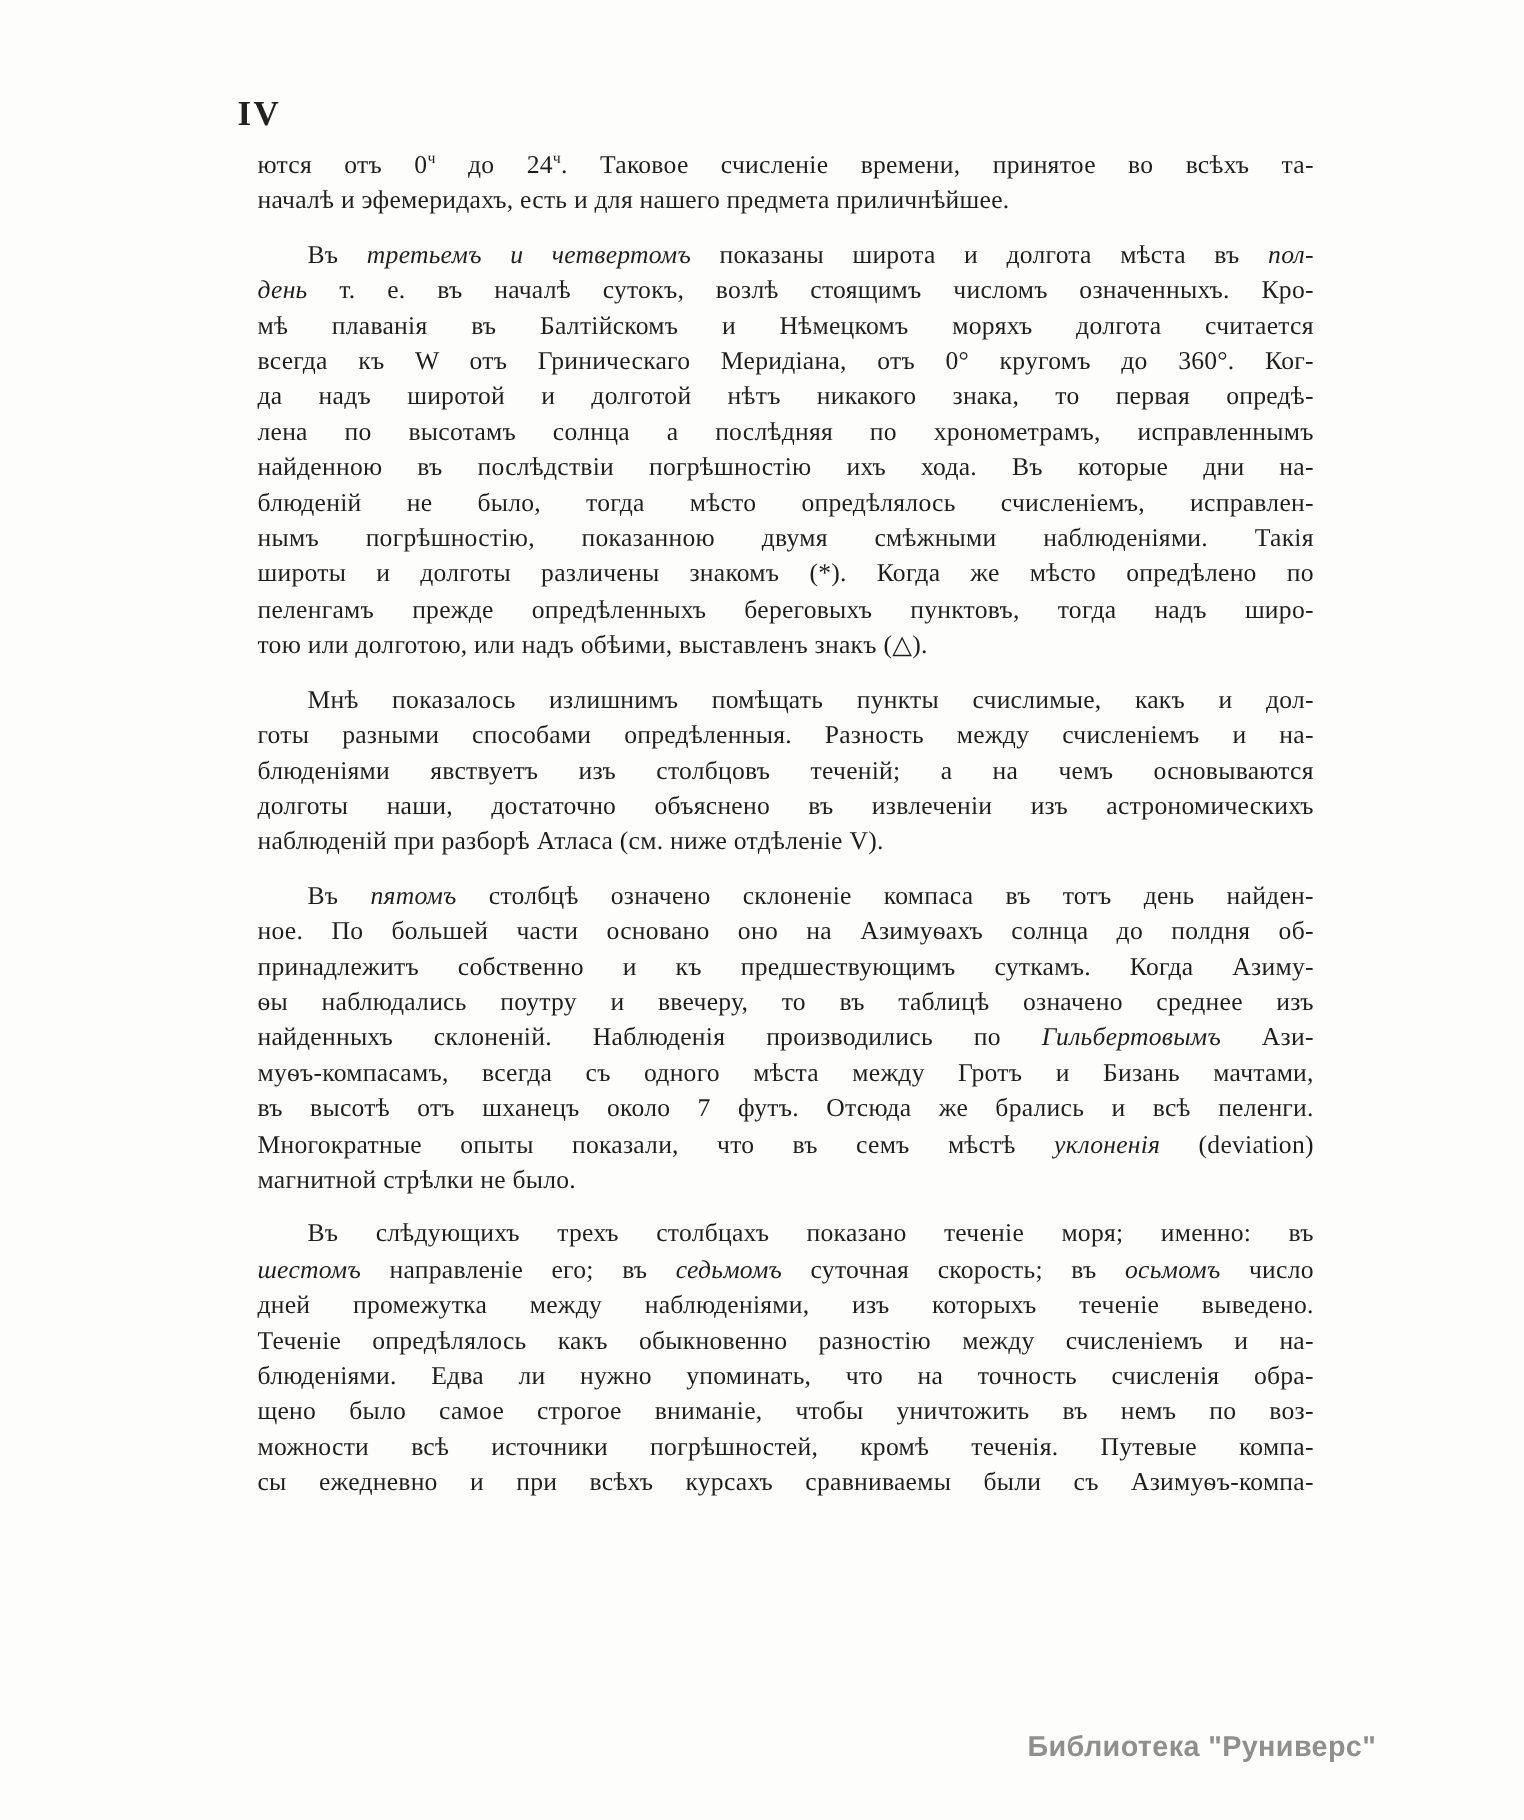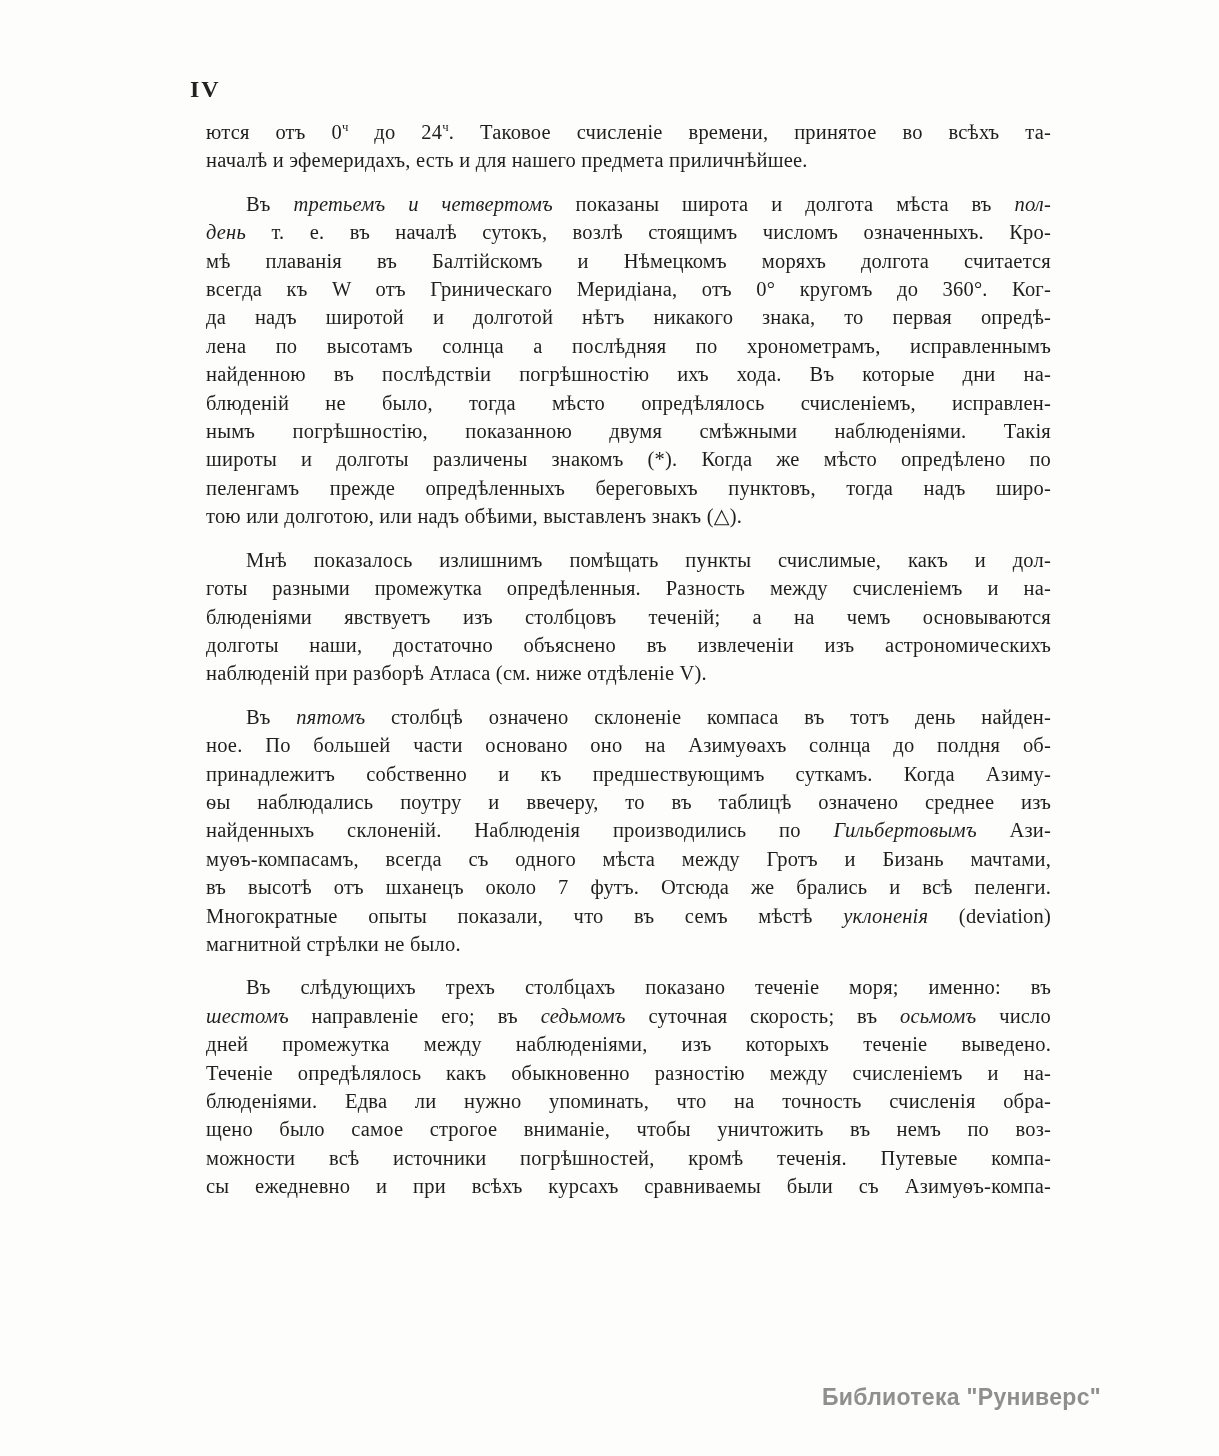--- a/index.html
+++ b/index.html
@@ -13,21 +13,21 @@
     color: #1e1e1e;
   }
   .page {
     position: absolute;
     inset: 0;
   }
   .page-number {
     position: absolute;
     left: 190px;
     top: 76px;
-    font-size: 24px;
+    font-size: 28px;
     font-weight: bold;
     letter-spacing: 2px;
     color: #222;
   }
   .text-block {
     position: absolute;
     left: 206px;
     top: 118px;
     width: 845px;
     font-size: 20.5px;
@@ -78,21 +78,21 @@
         <div class="line"><span>лена по высотамъ солнца а послѣдняя по хронометрамъ, исправленнымъ</span></div>
         <div class="line"><span>найденною въ послѣдствіи погрѣшностію ихъ хода. Въ которые дни на-</span></div>
         <div class="line"><span>блюденій не было, тогда мѣсто опредѣлялось счисленіемъ, исправлен-</span></div>
         <div class="line"><span>нымъ погрѣшностію, показанною двумя смѣжными наблюденіями. Такія</span></div>
         <div class="line"><span>широты и долготы различены знакомъ (*). Когда же мѣсто опредѣлено по</span></div>
         <div class="line"><span>пеленгамъ прежде опредѣленныхъ береговыхъ пунктовъ, тогда надъ широ-</span></div>
         <div class="line last"><span>тою или долготою, или надъ обѣими, выставленъ знакъ (△).</span></div>
       </div>
       <div class="paragraph">
         <div class="line indent"><span>Мнѣ показалось излишнимъ помѣщать пункты счислимые, какъ и дол-</span></div>
-        <div class="line"><span>готы разными промежутка опредѣленныя. Разность между счисленіемъ и на-</span></div>
+        <div class="line"><span>готы разными способами опредѣленныя. Разность между счисленіемъ и на-</span></div>
         <div class="line"><span>блюденіями явствуетъ изъ столбцовъ теченій; а на чемъ основываются</span></div>
         <div class="line"><span>долготы наши, достаточно объяснено въ извлеченіи изъ астрономическихъ</span></div>
         <div class="line last"><span>наблюденій при разборѣ Атласа (см. ниже отдѣленіе V).</span></div>
       </div>
       <div class="paragraph">
         <div class="line indent"><span>Въ </span><i>пятомъ</i><span> столбцѣ означено склоненіе компаса въ тотъ день найден-</span></div>
         <div class="line"><span>ное. По большей части основано оно на Азимуѳахъ солнца до полдня об-</span></div>
         <div class="line"><span>принадлежитъ собственно и къ предшествующимъ суткамъ. Когда Азиму-</span></div>
         <div class="line"><span>ѳы наблюдались поутру и ввечеру, то въ таблицѣ означено среднее изъ</span></div>
         <div class="line"><span>найденныхъ склоненій. Наблюденія производились по </span><i>Гильбертовымъ</i><span> Ази-</span></div>

